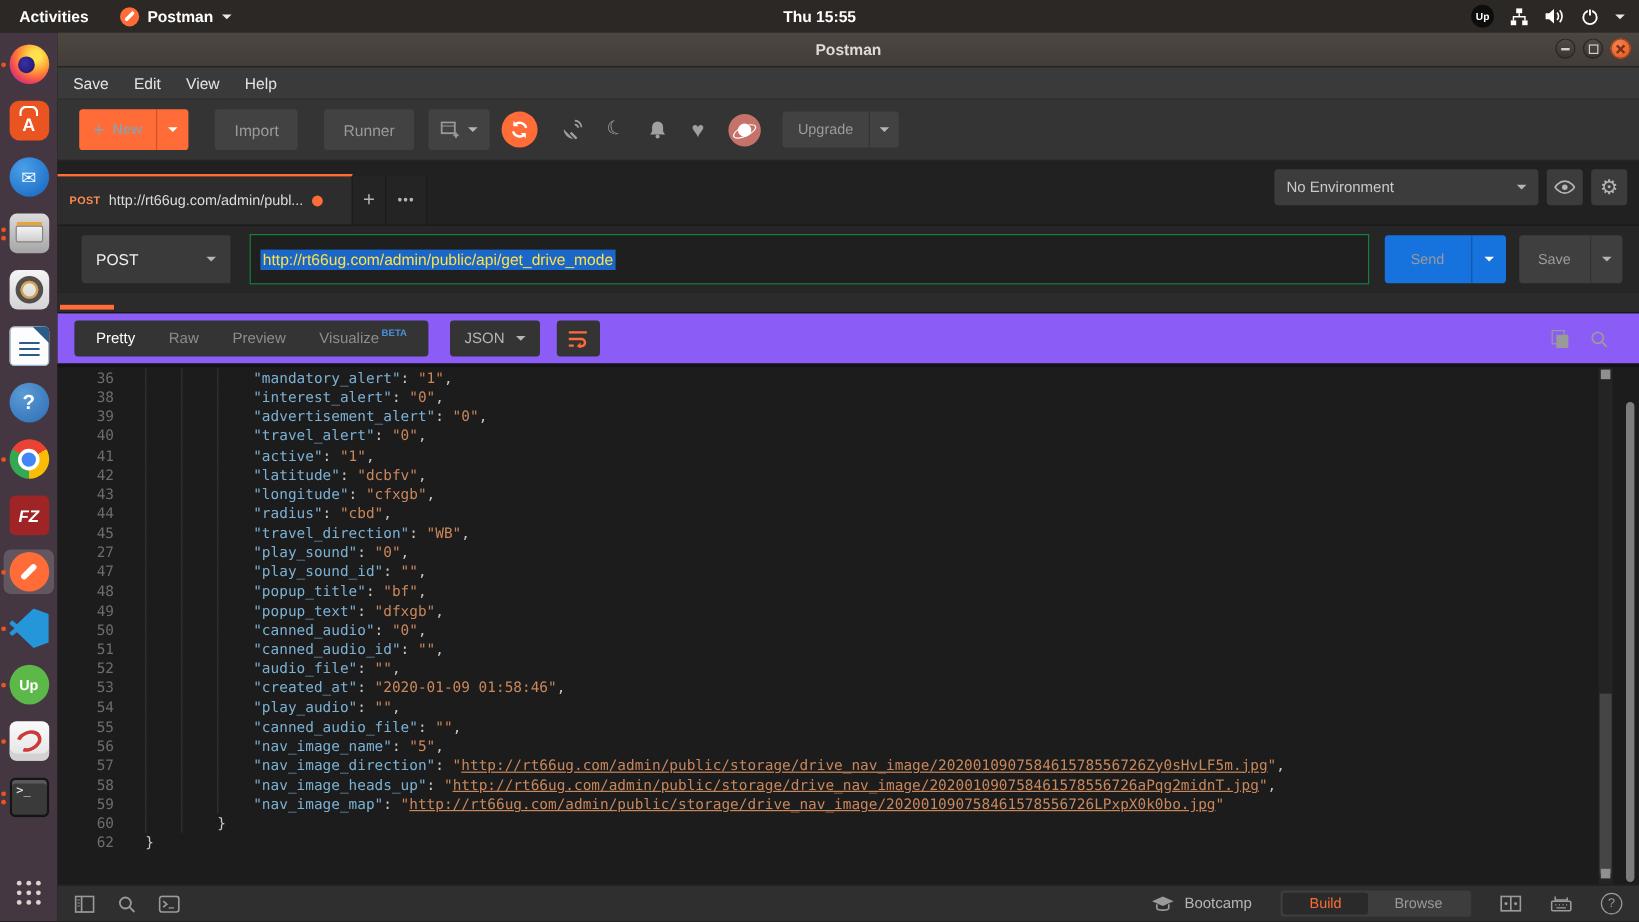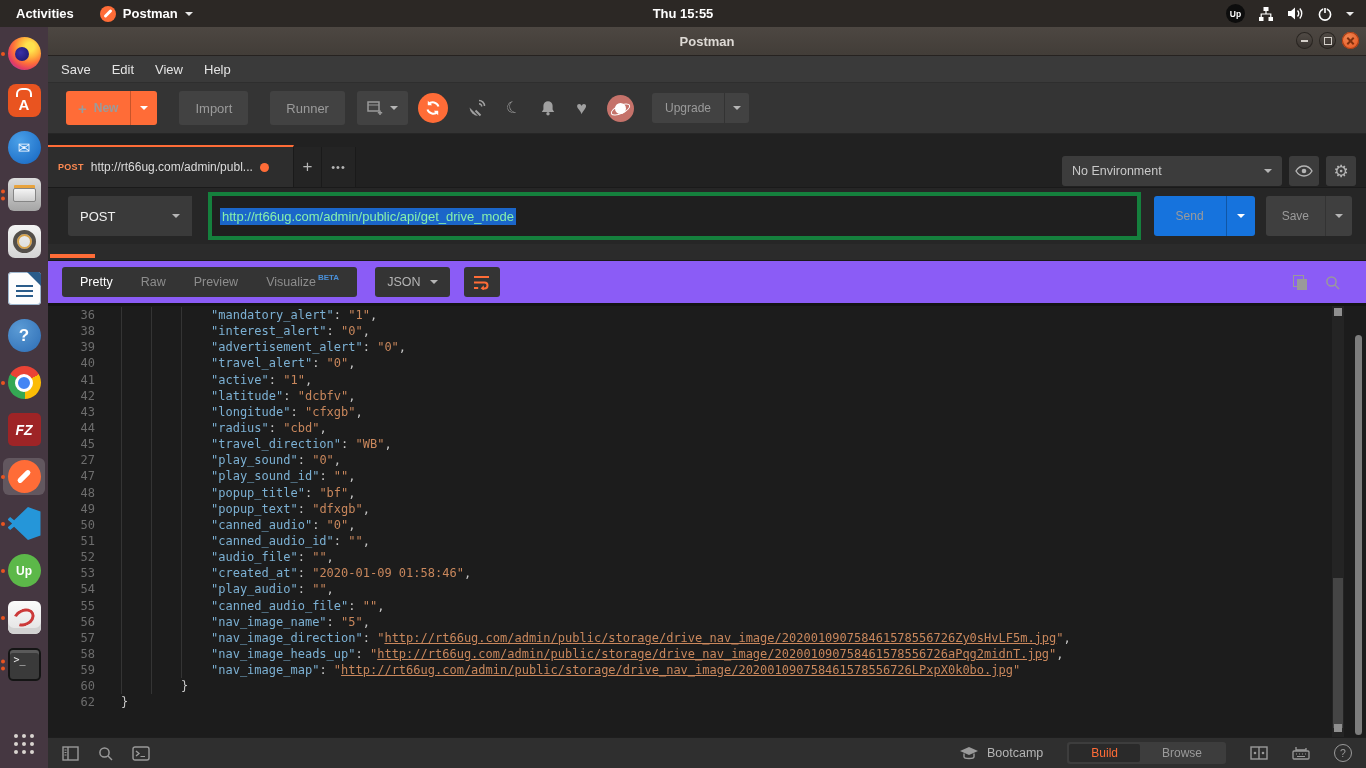--- a/index.html
+++ b/index.html
@@ -128,34 +128,34 @@
   .tabs{position:absolute;left:0;bottom:0;display:flex;align-items:flex-end;}
   .tab{height:40px;background:#2d2d2d;border-top:2px solid #ff6c37;display:flex;align-items:center;
     padding:0 10px;gap:7px;width:225px;border-right:1px solid #1a1a1a;}
   .tab-method{color:#ff8a52;font-size:9px;font-weight:bold;letter-spacing:.3px;}
   .tab-title{color:#dcdcdc;font-size:12px;white-space:nowrap;overflow:hidden;}
   .unsaved-dot{width:9px;height:9px;border-radius:50%;background:#ff6c37;flex:0 0 9px;}
   .tab-mini{height:40px;display:flex;align-items:center;justify-content:center;color:#b5b5b5;
     border-right:1px solid #1a1a1a;background:#242424;}
   .tab-plus{width:27px;font-size:17px;}
   .tab-more{width:33px;font-size:11px;letter-spacing:1px;}
-  .env-cluster{position:absolute;right:10px;top:22px;display:flex;align-items:center;gap:7px;}
+  .env-cluster{position:absolute;right:10px;top:7px;display:flex;align-items:center;gap:7px;}
   .env-select{width:200px;height:30px;background:#3c3c3c;border-radius:3px;display:flex;align-items:center;
     color:#c9c9c9;font-size:12.5px;padding:0 10px;}
   .env-select .caret-down{margin-left:auto;}
   .sq-btn{width:30px;height:30px;background:#3c3c3c;border-radius:3px;display:flex;align-items:center;
     justify-content:center;}
 
   
   .requestbar{height:56px;flex:0 0 56px;background:#262626;display:flex;align-items:center;padding:0 14px 0 20px;}
   .method-select{width:100px;height:40px;background:#3a3a3a;border-radius:3px 0 0 3px;display:flex;
     align-items:center;padding:0 12px;color:#f0f0f0;font-size:13px;}
   .method-select .caret-down{margin-left:auto;}
-  .url-input{flex:1;height:40px;background:#1f1f1f;border:4px solid #15803d;margin-left:16px;display:flex;
-    align-items:center;padding:0 8px;font-size:13px;color:#86efac;overflow:hidden;white-space:nowrap;}
+  .url-input{flex:1;height:40px;background:#1f1f1f;border:1px solid #15803d;margin-left:16px;display:flex;
+    align-items:center;padding:0 8px;font-size:13px;color:#fde047;overflow:hidden;white-space:nowrap;}
   .url-input .sel{background:#1b66c9;padding:1px 2px;}
   .btn-send{height:40px;background:#1673dd;color:#fff;border-radius:3px;display:flex;margin-left:13px;
     overflow:hidden;font-size:14px;}
   .btn-send .seg{padding:0 22px;display:flex;align-items:center;}
   .btn-send .send-caret{display:flex;align-items:center;padding:0 10px;border-left:1px solid rgba(0,0,0,.25);}
   .btn-send .caret-down{border-top-color:#fff;}
   .btn-save{height:40px;background:#3f3f3f;color:#9b9b9b;border-radius:3px;display:flex;margin-left:11px;
     overflow:hidden;font-size:13px;}
   .btn-save .seg{padding:0 16px;display:flex;align-items:center;}
   .btn-save .save-caret{display:flex;align-items:center;padding:0 9px;border-left:1px solid #333;}

